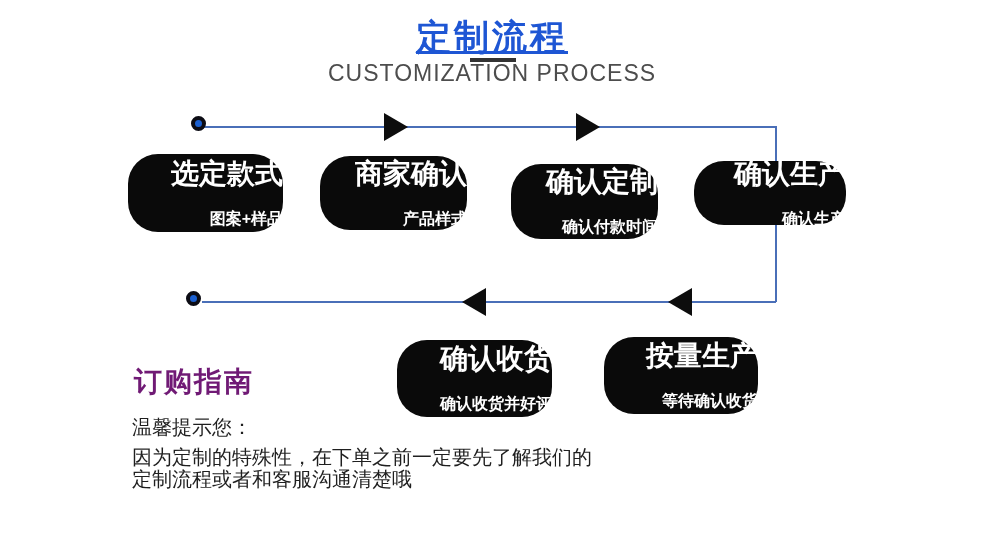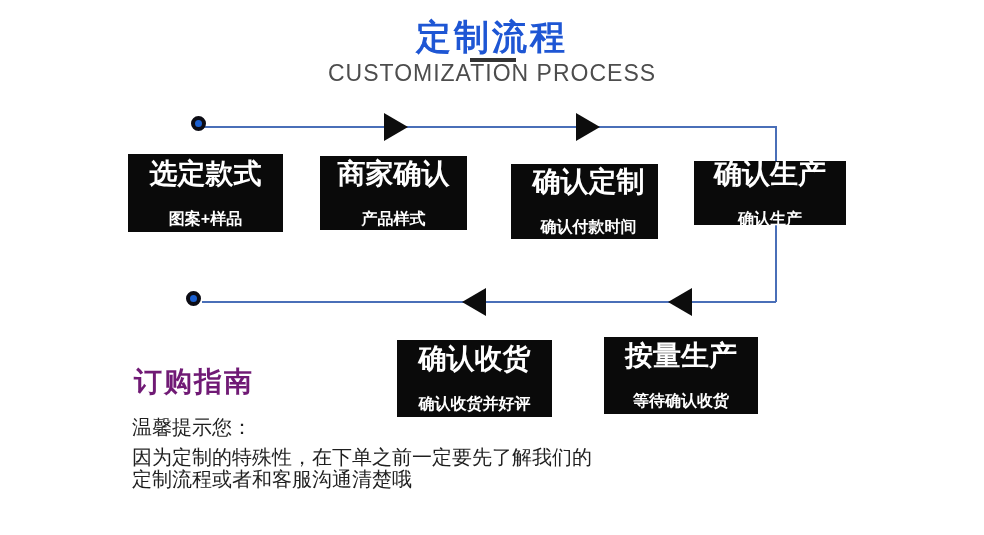--- a/index.html
+++ b/index.html
@@ -18,20 +18,21 @@
   .page-title {
     position: absolute;
     top: 14px;
     left: 0;
     width: 984px;
     text-align: center;
     font-size: 35px;
     font-weight: bold;
     letter-spacing: 3px;
     color: #1e56d4;
+    text-decoration: underline;
   }
   .title-dash {
     position: absolute;
     top: 58px;
     left: 470px;
     width: 46px;
     height: 4px;
     background: #333333;
   }
   .page-subtitle {
@@ -83,25 +84,26 @@
   .al-1 { left: 462px; top: 288px; }
   .al-2 { left: 668px; top: 288px; }
 
   
   .step-box {
     position: absolute;
     background: #0a0a0a;
     color: #ffffff;
     display: flex;
     flex-direction: column;
-    align-items: center;
+    align-items: flex-end;
     justify-content: center;
     text-align: center;
     z-index: 3;
     line-height: 1.15;
+    border-radius: 30px;
   }
   .step-title {
     font-size: 28px;
     font-weight: bold;
     white-space: nowrap;
   }
   .step-sub {
     font-size: 16px;
     font-weight: bold;
     margin-top: 20px;

